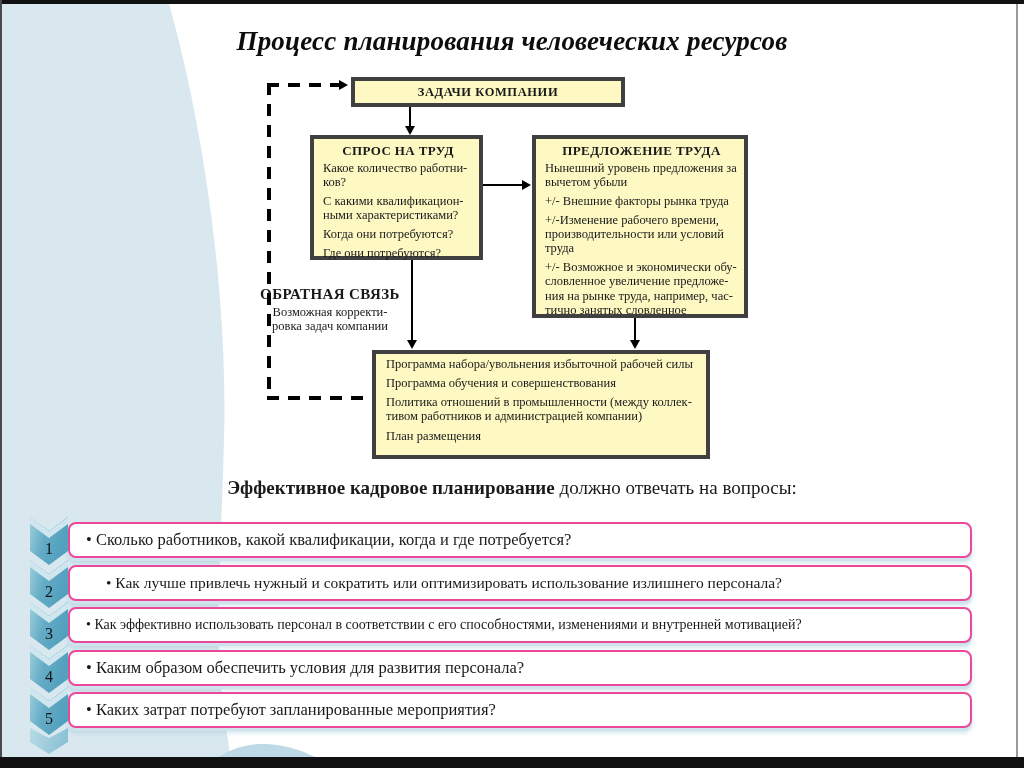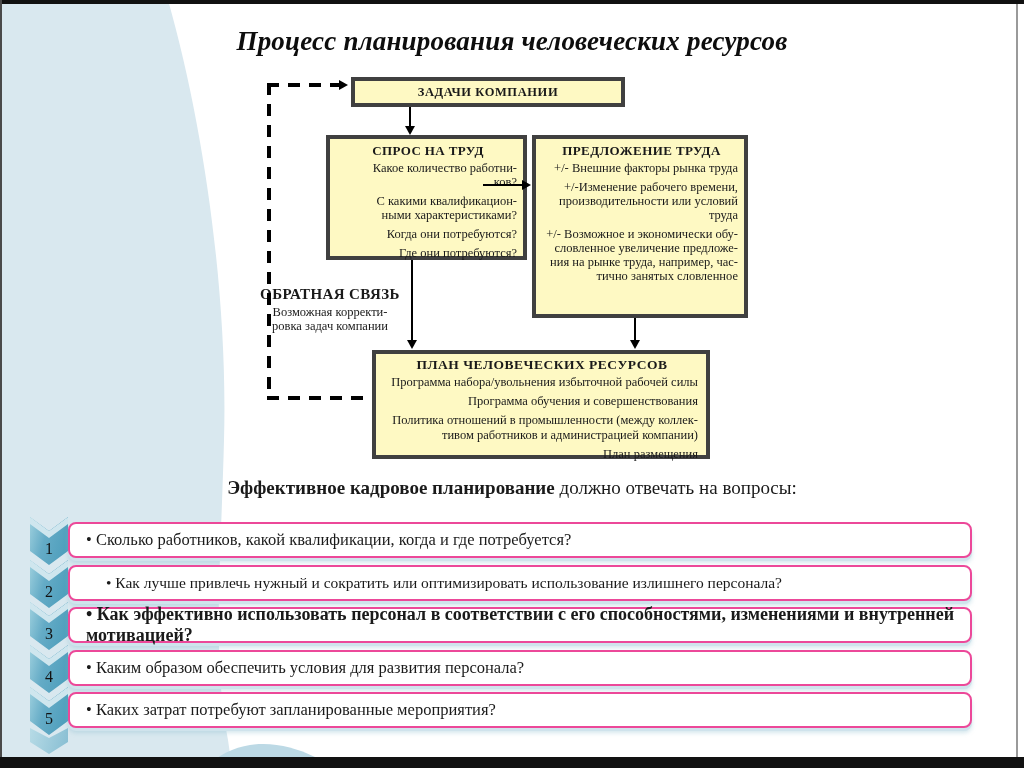--- a/index.html
+++ b/index.html
@@ -15,24 +15,24 @@
   .bg-curve{left:0;top:0;}
 
   
   .slide-title{left:112px;top:26px;width:800px;text-align:center;
     font-size:27px;font-weight:bold;font-style:italic;letter-spacing:.2px;color:#0d0d0d;}
 
   
   .fbox{border:4px solid #404040;background:#fef9c3;box-sizing:border-box;}
   .fbox-title{font-weight:bold;text-align:center;font-size:13px;letter-spacing:.4px;line-height:1.2;margin-bottom:2px;}
   .bpara{margin-bottom:5px;}
-  .bline{font-size:12.5px;line-height:1.13;text-align:right;}
+  .bline{font-size:12.5px;line-height:1.13;}
   .box-tasks{left:351px;top:77px;width:274px;height:30px;display:flex;align-items:center;justify-content:center;
     font-weight:bold;font-size:12.5px;letter-spacing:.6px;}
-  .box-demand{left:326px;top:135px;width:201px;height:125px;padding:4px 6px 14px 9px;}
+  .box-demand{left:310px;top:135px;width:173px;height:125px;padding:4px 6px 14px 9px;}
   .box-supply{left:532px;top:135px;width:216px;height:183px;padding:4px 6px 4px 9px;}
   .box-plan{left:372px;top:350px;width:338px;height:109px;padding:3px 8px 2px 10px;}
   .box-plan .fbox-title{font-size:13.5px;letter-spacing:.5px;}
 
   .vline{width:2px;background:#000;}
   .hline{height:2px;background:#000;}
   .arrow-down{width:0;height:0;border-left:5px solid transparent;border-right:5px solid transparent;border-top:9px solid #000;}
   .arrow-right{width:0;height:0;border-top:5px solid transparent;border-bottom:5px solid transparent;border-left:9px solid #000;}
 
   .dash-h{height:4px;background:repeating-linear-gradient(to right,#000 0 12px,transparent 12px 21px);}
@@ -43,21 +43,21 @@
   .feedback-line{font-size:12.5px;line-height:1.15;}
 
   
   .subhead{left:40px;top:477px;width:944px;text-align:center;font-size:19px;}
   .subhead b{font-weight:bold;}
 
   
   .qrow{left:68px;width:904px;height:36px;background:#fff;border:2px solid #ec4899;border-radius:8px;
     box-sizing:border-box;display:flex;align-items:center;padding-left:16px;
     box-shadow:0 3px 0 #cfe3ec,0 5px 4px rgba(133,185,202,.35);font-size:16.5px;}
-  .qrow.small{font-size:18px;font-weight:bold;}
+  .qrow.small{font-size:14px;}
   .qrow.mid{font-size:15.5px;}
   .seg{left:30px;width:38px;height:48px;
     clip-path:polygon(0 0,50% 14px,100% 0,100% calc(100% - 14px),50% 100%,0 calc(100% - 14px));
     background:linear-gradient(105deg,#9ed0de 0%,#64abc6 40%,#4a9cba 100%);}
   .seg .notchband{position:absolute;top:0;left:0;right:0;height:22px;background:#cfe6ee;
     clip-path:polygon(0 0,50% 14px,100% 0,100% 7px,50% 21px,0 7px);}
   .seg .num{position:absolute;bottom:7px;left:0;right:0;text-align:center;font-size:16px;color:#111;}
   .seg-tail{left:30px;width:38px;height:26px;top:728px;
     clip-path:polygon(0 0,50% 10px,100% 0,100% calc(100% - 12px),50% 100%,0 calc(100% - 12px));
     background:linear-gradient(105deg,#b7dbe6,#86bdd2);}
@@ -94,37 +94,40 @@
     <div class="bline">Когда они потребуются?</div>
   </div>
   <div class="bpara">
     <div class="bline">Где они потребуются?</div>
   </div>
 </div>
 
 <div class="abs fbox box-supply">
   <div class="fbox-title">ПРЕДЛОЖЕНИЕ ТРУДА</div>
   <div class="bpara">
+    <div class="bline">Нынешний уровень предложения за</div>
+    <div class="bline">вычетом убыли</div>
+  </div>
+  <div class="bpara">
     <div class="bline">+/- Внешние факторы рынка труда</div>
   </div>
   <div class="bpara">
     <div class="bline">+/-Изменение рабочего времени,</div>
     <div class="bline">производительности или условий</div>
     <div class="bline">труда</div>
   </div>
   <div class="bpara">
     <div class="bline">+/- Возможное и экономически обу-</div>
     <div class="bline">словленное увеличение предложе-</div>
     <div class="bline">ния на рынке труда, например, час-</div>
     <div class="bline">тично занятых словленное</div>
   </div>
 </div>
 
 <div class="abs fbox box-plan">
-  <div class="fbox-title">ПЛАН ЧЕЛОВЕЧЕСКИХ РЕСУРСОВ</div>
   <div class="bpara">
     <div class="bline">Программа набора/увольнения избыточной рабочей силы</div>
   </div>
   <div class="bpara">
     <div class="bline">Программа обучения и совершенствования</div>
   </div>
   <div class="bpara">
     <div class="bline">Политика отношений в промышленности (между коллек-</div>
     <div class="bline">тивом работников и администрацией компании)</div>
   </div>

